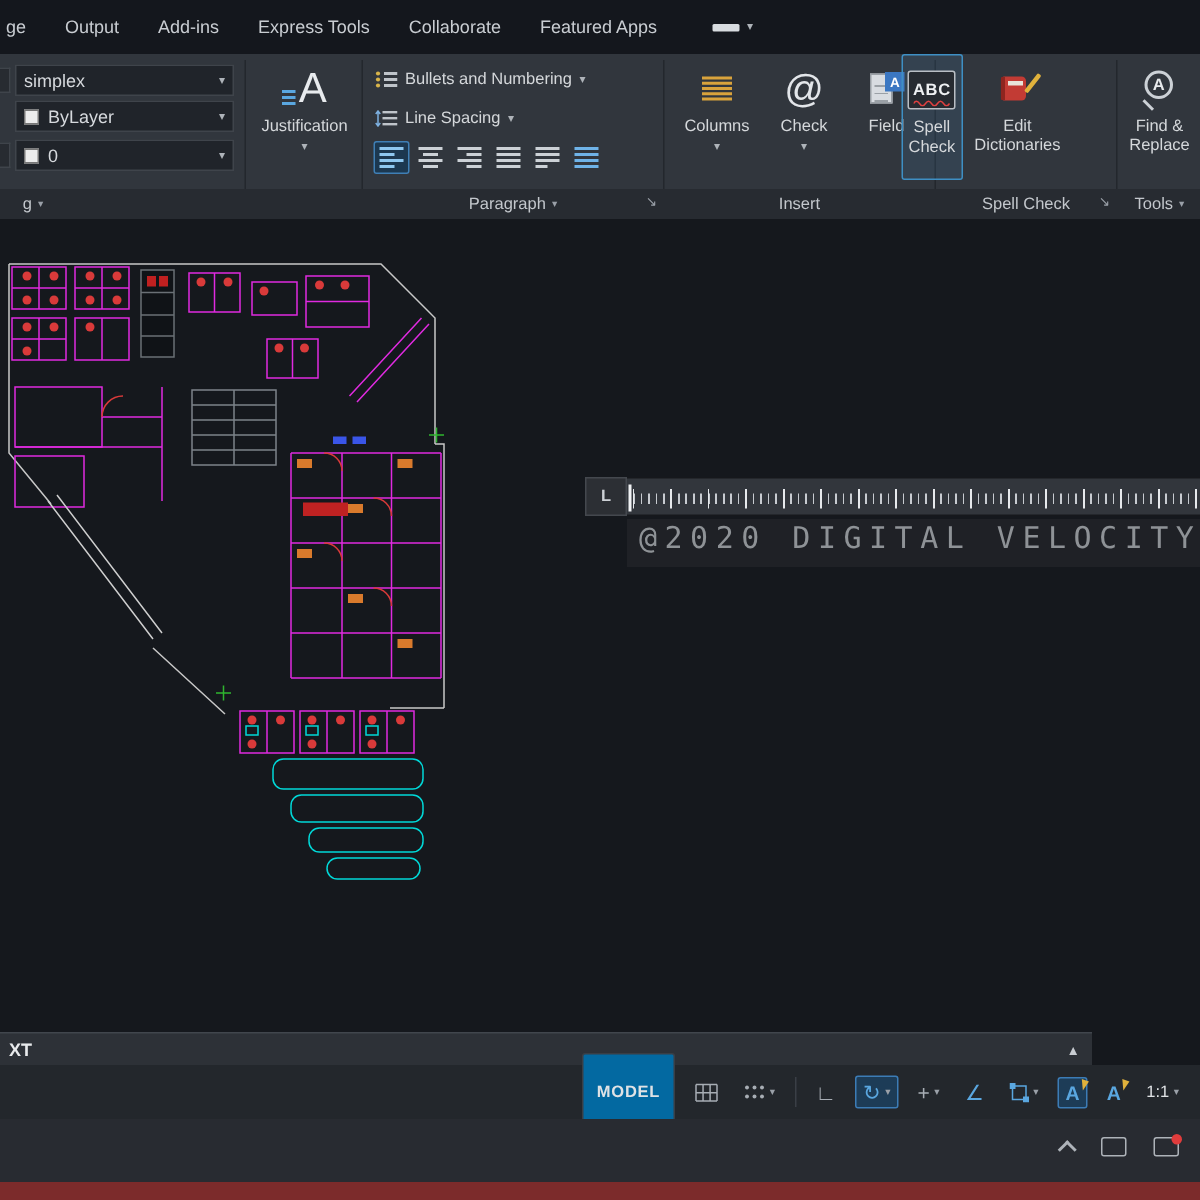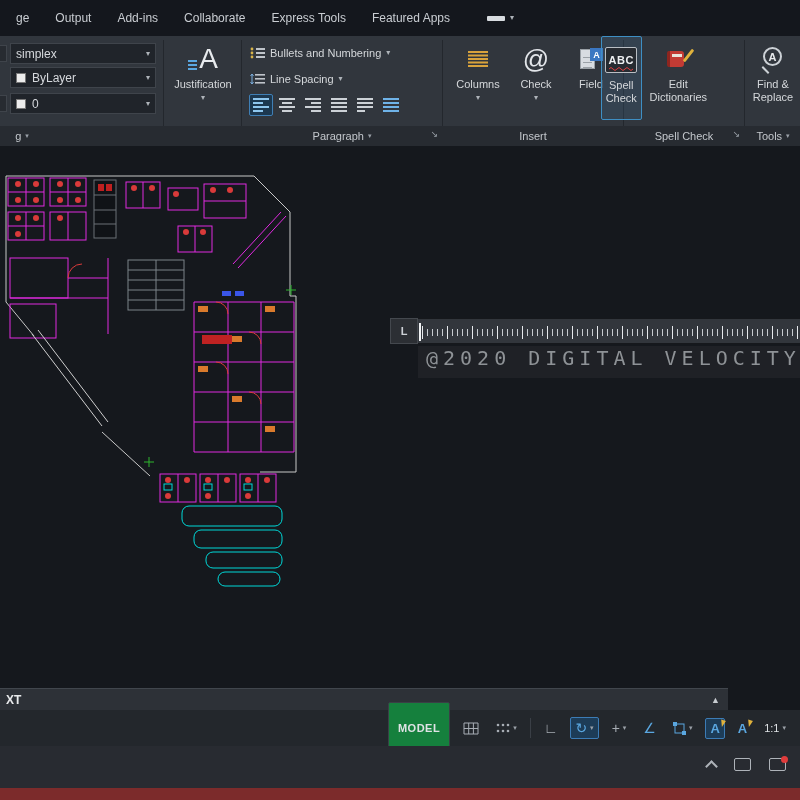--- a/index.html
+++ b/index.html
@@ -2,21 +2,21 @@
 <html><head>
 <meta charset="utf-8">
 <style>
   *{box-sizing:border-box;margin:0;padding:0}
   html,body{width:800px;height:800px;background:#15181d;overflow:hidden}
   body{font-family:"Liberation Sans",sans-serif;color:#d5d8db;position:relative}
 
   
   .menubar{position:absolute;left:0;top:0;width:800px;height:36px;background:#14171d;display:flex;align-items:stretch}
   .tab{display:flex;align-items:center;padding:0 13px;font-size:12px;color:#c9cdd2;cursor:default;white-space:nowrap}
-  .tab.first{padding-left:16px}
+  .tab.first{padding-left:4px}
   .tab.active{background:#1c6fb5;color:#fff}
   .ovflbtn{display:flex;align-items:center;gap:5px;margin-left:16px;padding:0 8px}
   .ovfl-bar{width:18px;height:5px;background:#d8dce0;border-radius:1px}
   .arr{font-size:8px;color:#aeb3b9;line-height:1}
 
   
   .ribbon{position:absolute;left:0;top:36px;width:800px;height:110px;background:#31363d}
   .rsep{position:absolute;top:4px;height:102px;width:1px;background:#23272d}
   .panel{position:absolute;top:0;height:90px}
   .combo{position:absolute;left:10px;width:146px;height:21px;background:#20242a;border:1px solid #3f444b;display:flex;align-items:center;padding:0 5px;font-size:12px;color:#d6d9dd}
@@ -80,21 +80,21 @@
   .mtext{font-family:"DejaVu Sans Mono",monospace;font-size:20px;letter-spacing:5px;color:#8e9296;padding-left:8px;white-space:nowrap}
 
   
   .cmdbar{position:absolute;left:0;top:688px;width:728px;height:22px;background:#2d3137;border-top:1px solid #41464d;display:flex;align-items:center}
   .cmd-text{font-size:12px;font-weight:bold;color:#e8eaec;padding-left:6px}
   .cmd-expand{margin-left:auto;padding-right:8px;font-size:9px;color:#c8ccd1}
 
   
   .statusbar{position:absolute;left:0;top:710px;width:800px;height:36px;background:#23272c;display:flex;align-items:center;justify-content:flex-end;gap:9px;padding-right:10px}
   .sb-btn{display:flex;align-items:center;gap:3px;padding:3px 4px;border-radius:2px}
-  .sb-model{background:#15803d;border:1px solid #3a3f46;font-size:11px;font-weight:bold;color:#dfe2e5;letter-spacing:.5px;padding:19px 9px}
+  .sb-model{background:#0369a1;border:1px solid #3a3f46;font-size:11px;font-weight:bold;color:#dfe2e5;letter-spacing:.5px;padding:19px 9px}
   .sb-sep{width:1px;height:20px;background:#3a3f46}
   .sb-glyph{font-size:14px;color:#a7adb4;line-height:1}
   .sb-glyph.blue{color:#5aa7e0}
   .boxed{background:#1d3c57;border:1px solid #3c7cb6}
   .sb-arr{font-size:7px;color:#9aa0a8}
   .sb-scale{font-size:11px;color:#dfe2e5}
   .anno{position:relative;display:flex;align-items:center}
   .anno-a{font-size:13px;font-weight:bold;color:#5aa7e0;line-height:1}
   .bolt{position:absolute;right:-5px;top:-2px;width:0;height:0;border-left:3px solid transparent;border-right:2px solid transparent;border-top:7px solid #e0b23c;transform:rotate(18deg)}
 
@@ -106,22 +106,22 @@
   .tico.badge::after{content:"";position:absolute;right:-3px;top:-3px;width:7px;height:7px;border-radius:50%;background:#e03c3c}
   .redstrip{position:absolute;left:0;top:788px;width:800px;height:12px;background:#7c2b2b}
 </style>
 </head>
 <body>
 
 <div class="menubar">
   <div class="tab first">ge</div>
   <div class="tab">Output</div>
   <div class="tab">Add-ins</div>
+  <div class="tab">Express Tools</div>
   <div class="tab">Collaborate</div>
-  <div class="tab">Express Tools</div>
   <div class="tab">Featured Apps</div>
   <div class="ovflbtn">
     <span class="ovfl-bar"></span>
     <span class="arr">▾</span>
   </div>
 </div>
 
 <div class="ribbon">
   <div class="rsep" style="left:163px"></div>
   <div class="rsep" style="left:241px"></div>

